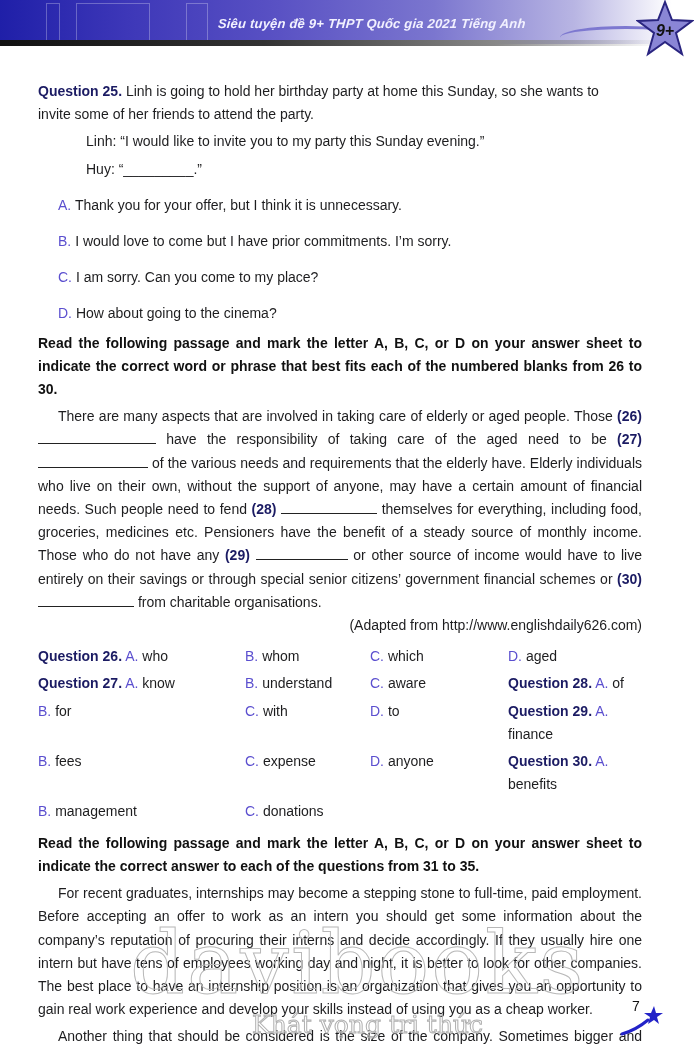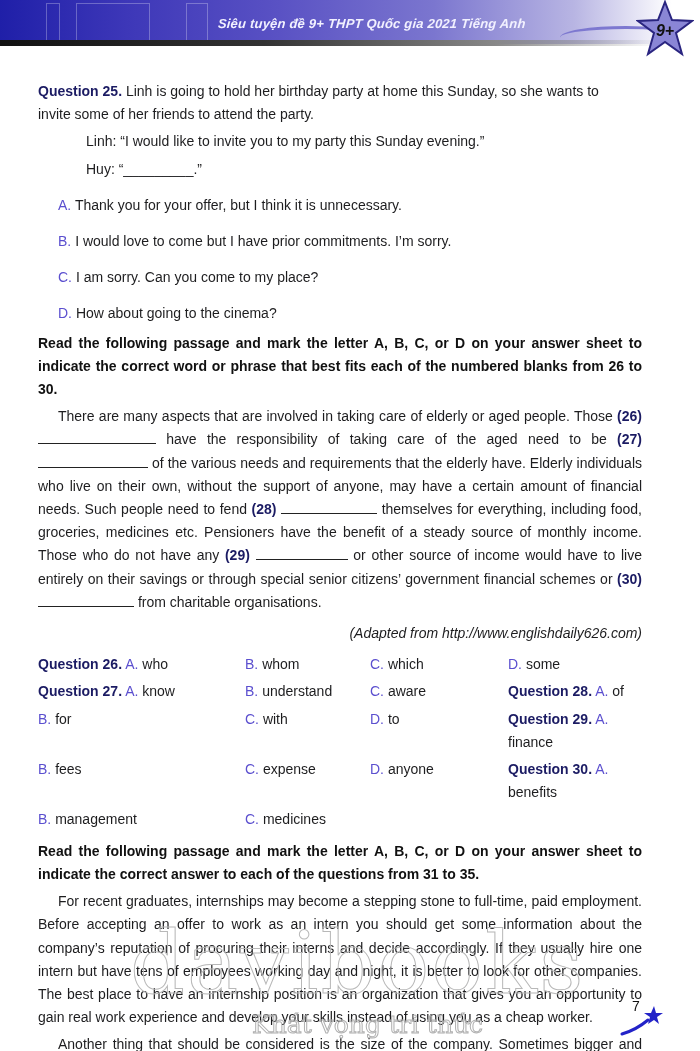--- a/index.html
+++ b/index.html
@@ -35,21 +35,21 @@
   .p { margin:0; text-align:justify; }
   .q-num { font-weight:bold; color:#1b1b63; }
   .opt-letter { color:#5b4fcf; }
   .indent { padding-left:48px; }
   .opt-line { padding-left:20px; margin-top:13px; }
   .gap4 { height:4px; }
   .instr { font-weight:bold; color:#111; margin:0; text-align:justify; }
   .para { text-indent:20px; }
   .blank-num { font-weight:bold; color:#1b1b63; }
   .blank { display:inline-block; border-bottom:1px solid #222; height:14px; vertical-align:baseline; }
-  .source { text-align:right; font-style:italic; margin-top:8px; }
+  .source { text-align:right; }
   .qgrid { display:grid; grid-template-columns:207px 125px 138px 134px; row-gap:4px; margin-top:8px; }
   .footer-wm {
     position:absolute; left:130px; top:920px; font-size:86px; line-height:86px;
     color:transparent; -webkit-text-stroke:1px #b8b8b8; font-family:"DejaVu Serif", serif;
     letter-spacing:2px;
   }
   .footer-wm2 {
     position:absolute; left:252px; top:1010px; font-size:25px;
     color:transparent; -webkit-text-stroke:1px #b0b0b0; font-family:"DejaVu Serif", serif;
   }
@@ -88,39 +88,39 @@
 
   <p class="instr">Read the following passage and mark the letter A, B, C, or D on your answer sheet to indicate the correct word or phrase that best fits each of the numbered blanks from 26 to 30.</p>
   <div style="height:4px"></div>
   <p class="p para"><span>There are many aspects that are involved in taking care of elderly or aged people. Those </span><span class="blank-num">(26)</span> <span class="blank" style="width:118px"></span><span> have the responsibility of taking care of the aged need to be </span><span class="blank-num">(27)</span> <span class="blank" style="width:110px"></span><span> of the various needs and requirements that the elderly have. Elderly individuals who live on their own, without the support of anyone, may have a certain amount of financial needs. Such people need to fend </span><span class="blank-num">(28)</span> <span class="blank" style="width:96px"></span><span> themselves for everything, including food, groceries, medicines etc. Pensioners have the benefit of a steady source of monthly income. Those who do not have any </span><span class="blank-num">(29)</span> <span class="blank" style="width:92px"></span><span> or other source of income would have to live entirely on their savings or through special senior citizens’ government financial schemes or </span><span class="blank-num">(30)</span> <span class="blank" style="width:96px"></span><span> from charitable organisations.</span></p>
   <p class="p source">(Adapted from http://www.englishdaily626.com)</p>
 
   <div class="qgrid">
     <div><span class="q-num">Question 26.</span> <span class="opt-letter">A.</span> <span>who</span></div>
     <div><span class="opt-letter">B.</span> <span>whom</span></div>
     <div><span class="opt-letter">C.</span> <span>which</span></div>
-    <div><span class="opt-letter">D.</span> <span>some</span></div>
+    <div><span class="opt-letter">D.</span> <span>aged</span></div>
 
     <div><span class="q-num">Question 27.</span> <span class="opt-letter">A.</span> <span>know</span></div>
     <div><span class="opt-letter">B.</span> <span>understand</span></div>
     <div><span class="opt-letter">C.</span> <span>aware</span></div>
 
     <div><span class="q-num">Question 28.</span> <span class="opt-letter">A.</span> <span>of</span></div>
     <div><span class="opt-letter">B.</span> <span>for</span></div>
     <div><span class="opt-letter">C.</span> <span>with</span></div>
     <div><span class="opt-letter">D.</span> <span>to</span></div>
 
     <div><span class="q-num">Question 29.</span> <span class="opt-letter">A.</span> <span>finance</span></div>
     <div><span class="opt-letter">B.</span> <span>fees</span></div>
     <div><span class="opt-letter">C.</span> <span>expense</span></div>
     <div><span class="opt-letter">D.</span> <span>anyone</span></div>
 
     <div><span class="q-num">Question 30.</span> <span class="opt-letter">A.</span> <span>benefits</span></div>
     <div><span class="opt-letter">B.</span> <span>management</span></div>
-    <div><span class="opt-letter">C.</span> <span>medicines</span></div>
+    <div><span class="opt-letter">C.</span> <span>donations</span></div>
   </div>
 
   <div style="height:8px"></div>
 
   <p class="instr">Read the following passage and mark the letter A, B, C, or D on your answer sheet to indicate the correct answer to each of the questions from 31 to 35.</p>
   <div style="height:4px"></div>
   <p class="p para">For recent graduates, internships may become a stepping stone to full-time, paid employment. Before accepting an offer to work as an intern you should get some information about the company’s reputation of procuring their interns and decide accordingly. If they usually hire one intern but have tens of employees working day and night, it is better to look for other companies. The best place to have an internship position is an organization that gives you an opportunity to gain real work experience and develop your skills instead of using you as a cheap worker.</p>
   <div style="height:4px"></div>
   <p class="p para">Another thing that should be considered is the size of the company. Sometimes bigger and more established organizations are better as they have a clear hierarchy and therefore it gives</p>
 </div>

